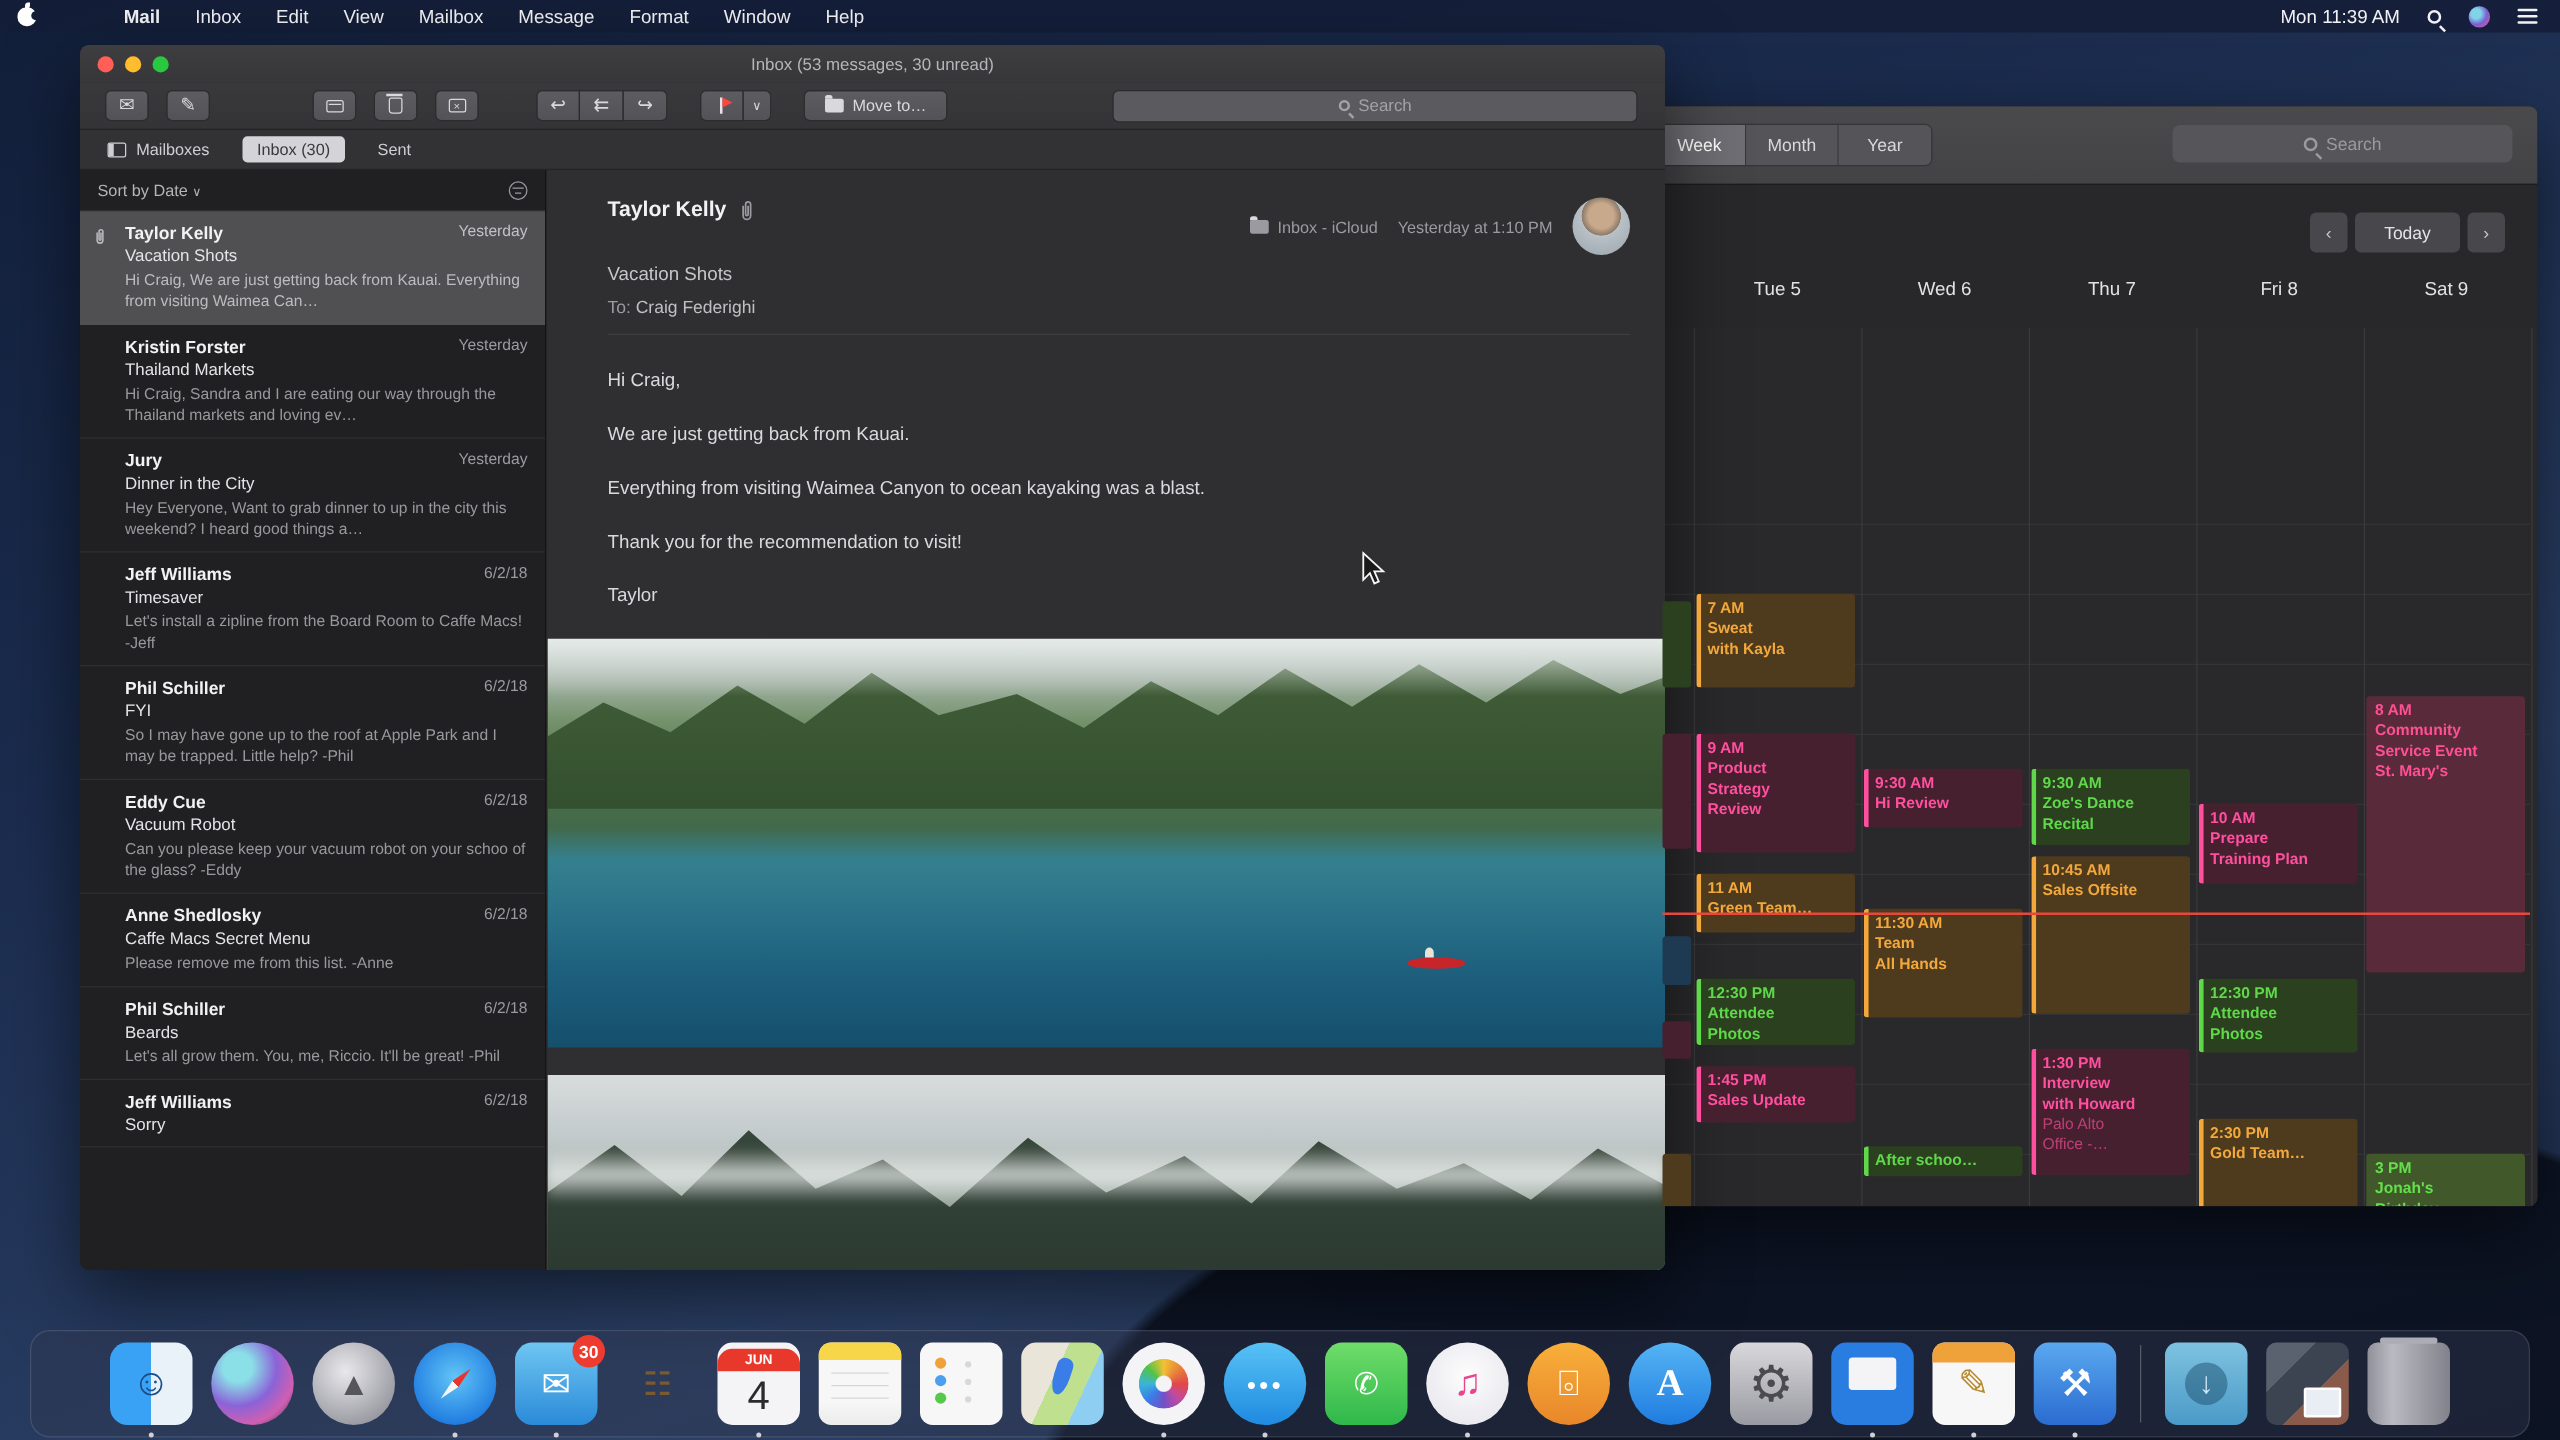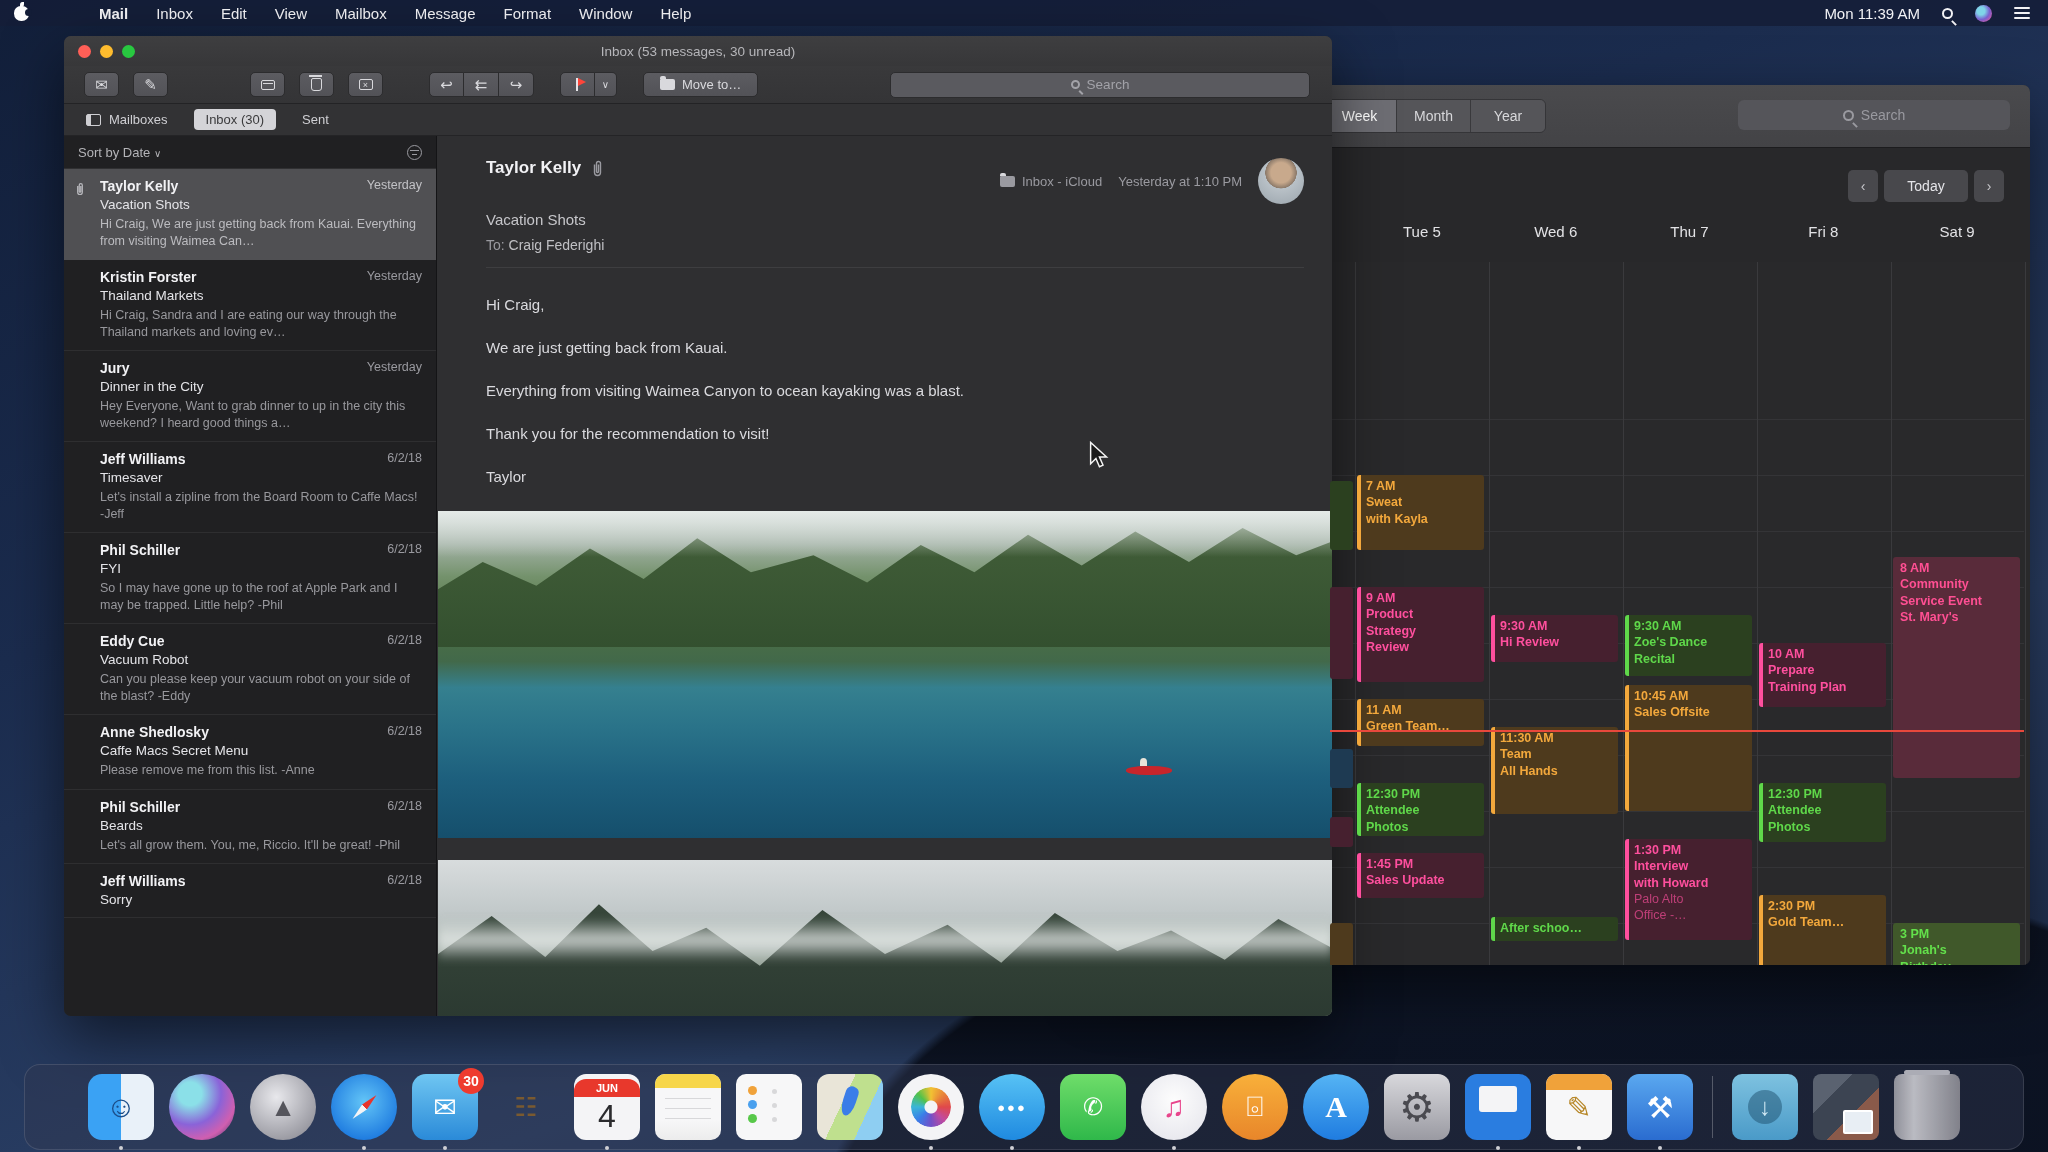--- a/index.html
+++ b/index.html
@@ -463,21 +463,21 @@
           </div>
           <div class="msg-subj">FYI</div>
           <div class="msg-prev">So I may have gone up to the roof at Apple Park and I may be trapped. Little help? -Phil</div>
         </div>
         <div class="msg-item">
           <div class="msg-row1">
             <span class="msg-from">Eddy Cue</span>
             <span class="msg-date">6/2/18</span>
           </div>
           <div class="msg-subj">Vacuum Robot</div>
-          <div class="msg-prev">Can you please keep your vacuum robot on your side of the blast? -Eddy</div>
+          <div class="msg-prev">Can you please keep your vacuum robot on your schoo of the glass? -Eddy</div>
         </div>
         <div class="msg-item">
           <div class="msg-row1">
             <span class="msg-from">Anne Shedlosky</span>
             <span class="msg-date">6/2/18</span>
           </div>
           <div class="msg-subj">Caffe Macs Secret Menu</div>
           <div class="msg-prev">Please remove me from this list. -Anne</div>
         </div>
         <div class="msg-item">

